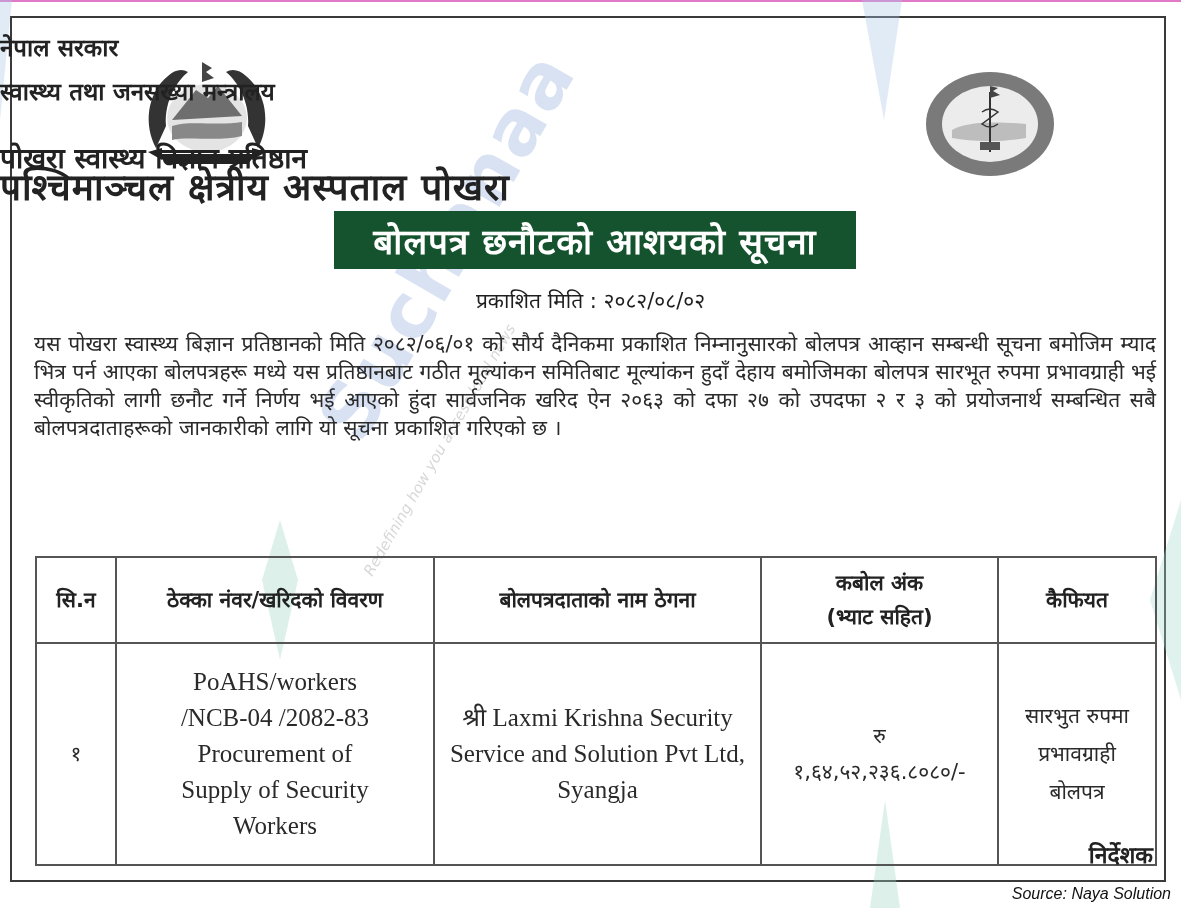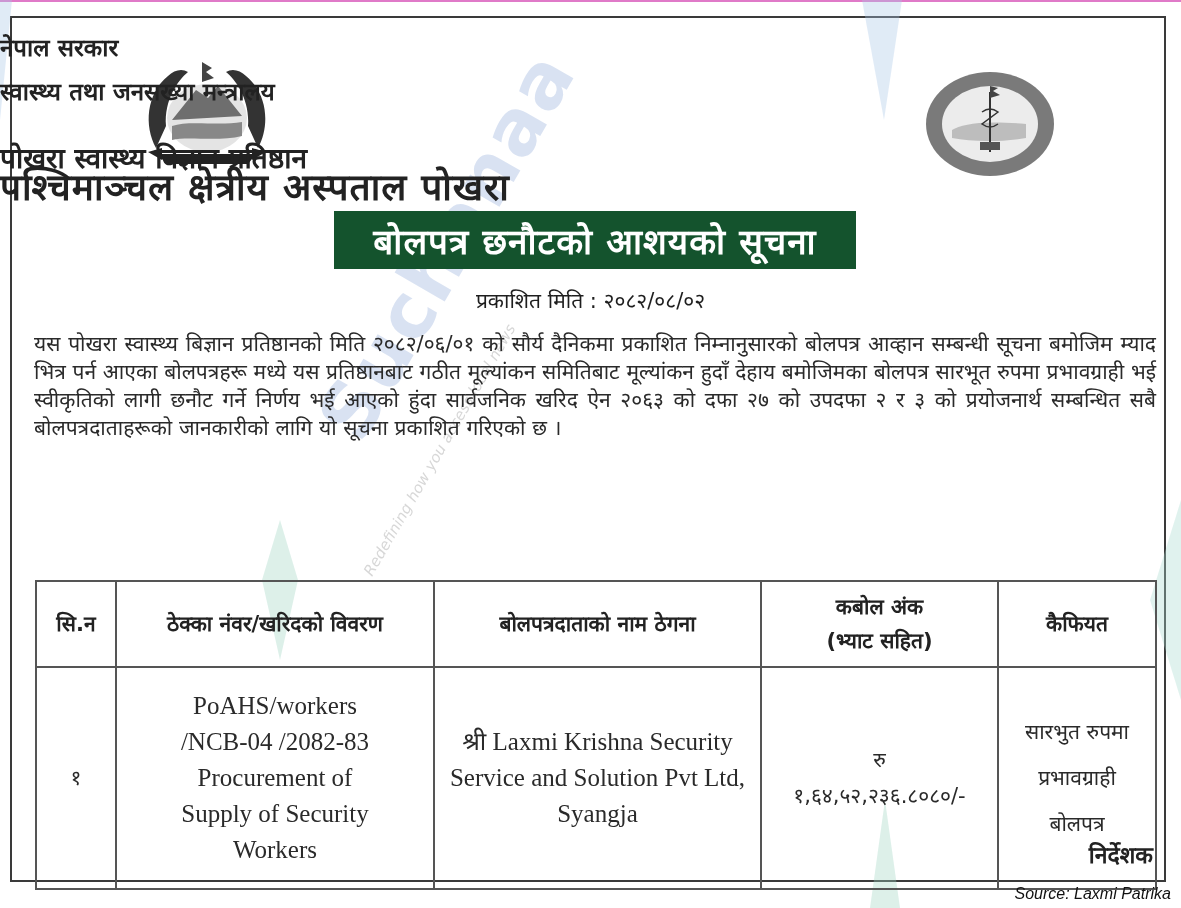--- a/index.html
+++ b/index.html
@@ -39,21 +39,21 @@
     display:flex; align-items:center; justify-content:center; letter-spacing:1px;
   }
   .pub-date { position:absolute; left:0; width:1181px; top:286px; text-align:center; font-weight:normal; font-size:21px; }
   .body-text {
     position:absolute; left:34px; top:330px; width:1122px;
     font-size:21px; line-height:28px; text-align:justify; text-align-last:left;
     color:#2a2a2a;
   }
   table.bids {
     position:absolute; left:35px; top:556px; width:1120px;
-    border-collapse:collapse; table-layout:fixed;margin-top:24px;
+    border-collapse:collapse; table-layout:fixed;
   }
   table.bids th, table.bids td {
     border:2px solid #555; text-align:center; vertical-align:middle; padding:0 4px;
   }
   table.bids th { height:84px; font-size:21px; font-weight:bold; color:#222; line-height:34px; }
   table.bids td { height:188px; font-family:"Liberation Serif", serif; font-size:25px; line-height:36px; color:#2a2a2a; }
   td.dev { font-family:"DejaVu Sans", sans-serif !important; font-size:21px !important; }
   .signatory { position:absolute; right:28px; top:838px; font-weight:bold; font-size:23px; color:#222; }
   .source { position:absolute; right:10px; top:885px; font-family:"Liberation Sans", sans-serif; font-style:italic; font-size:16px; color:#111; }
 </style>
@@ -140,21 +140,21 @@
       <td style="padding:0 44px">
         <span>PoAHS/workers /NCB-04 /2082-83 Procurement of Supply of Security Workers</span>
       </td>
       <td style="padding:16px 10px">
         <span>श्री Laxmi Krishna Security Service and Solution Pvt Ltd, Syangja</span>
       </td>
       <td class="dev">
         <div>रु</div>
         <div>१,६४,५२,२३६.८०८०/-</div>
       </td>
-      <td class="dev" style="padding:0 18px;line-height:46px">
+      <td class="dev" style="padding:0 18px;line-height:38px">
         <span>सारभुत रुपमा प्रभावग्राही बोलपत्र</span>
       </td>
     </tr>
   </tbody>
 </table>
 
 <div class="signatory">निर्देशक</div>
-<div class="source">Source: Laxmi Patrika</div>
+<div class="source">Source: Naya Solution</div>
 
 </body></html>

